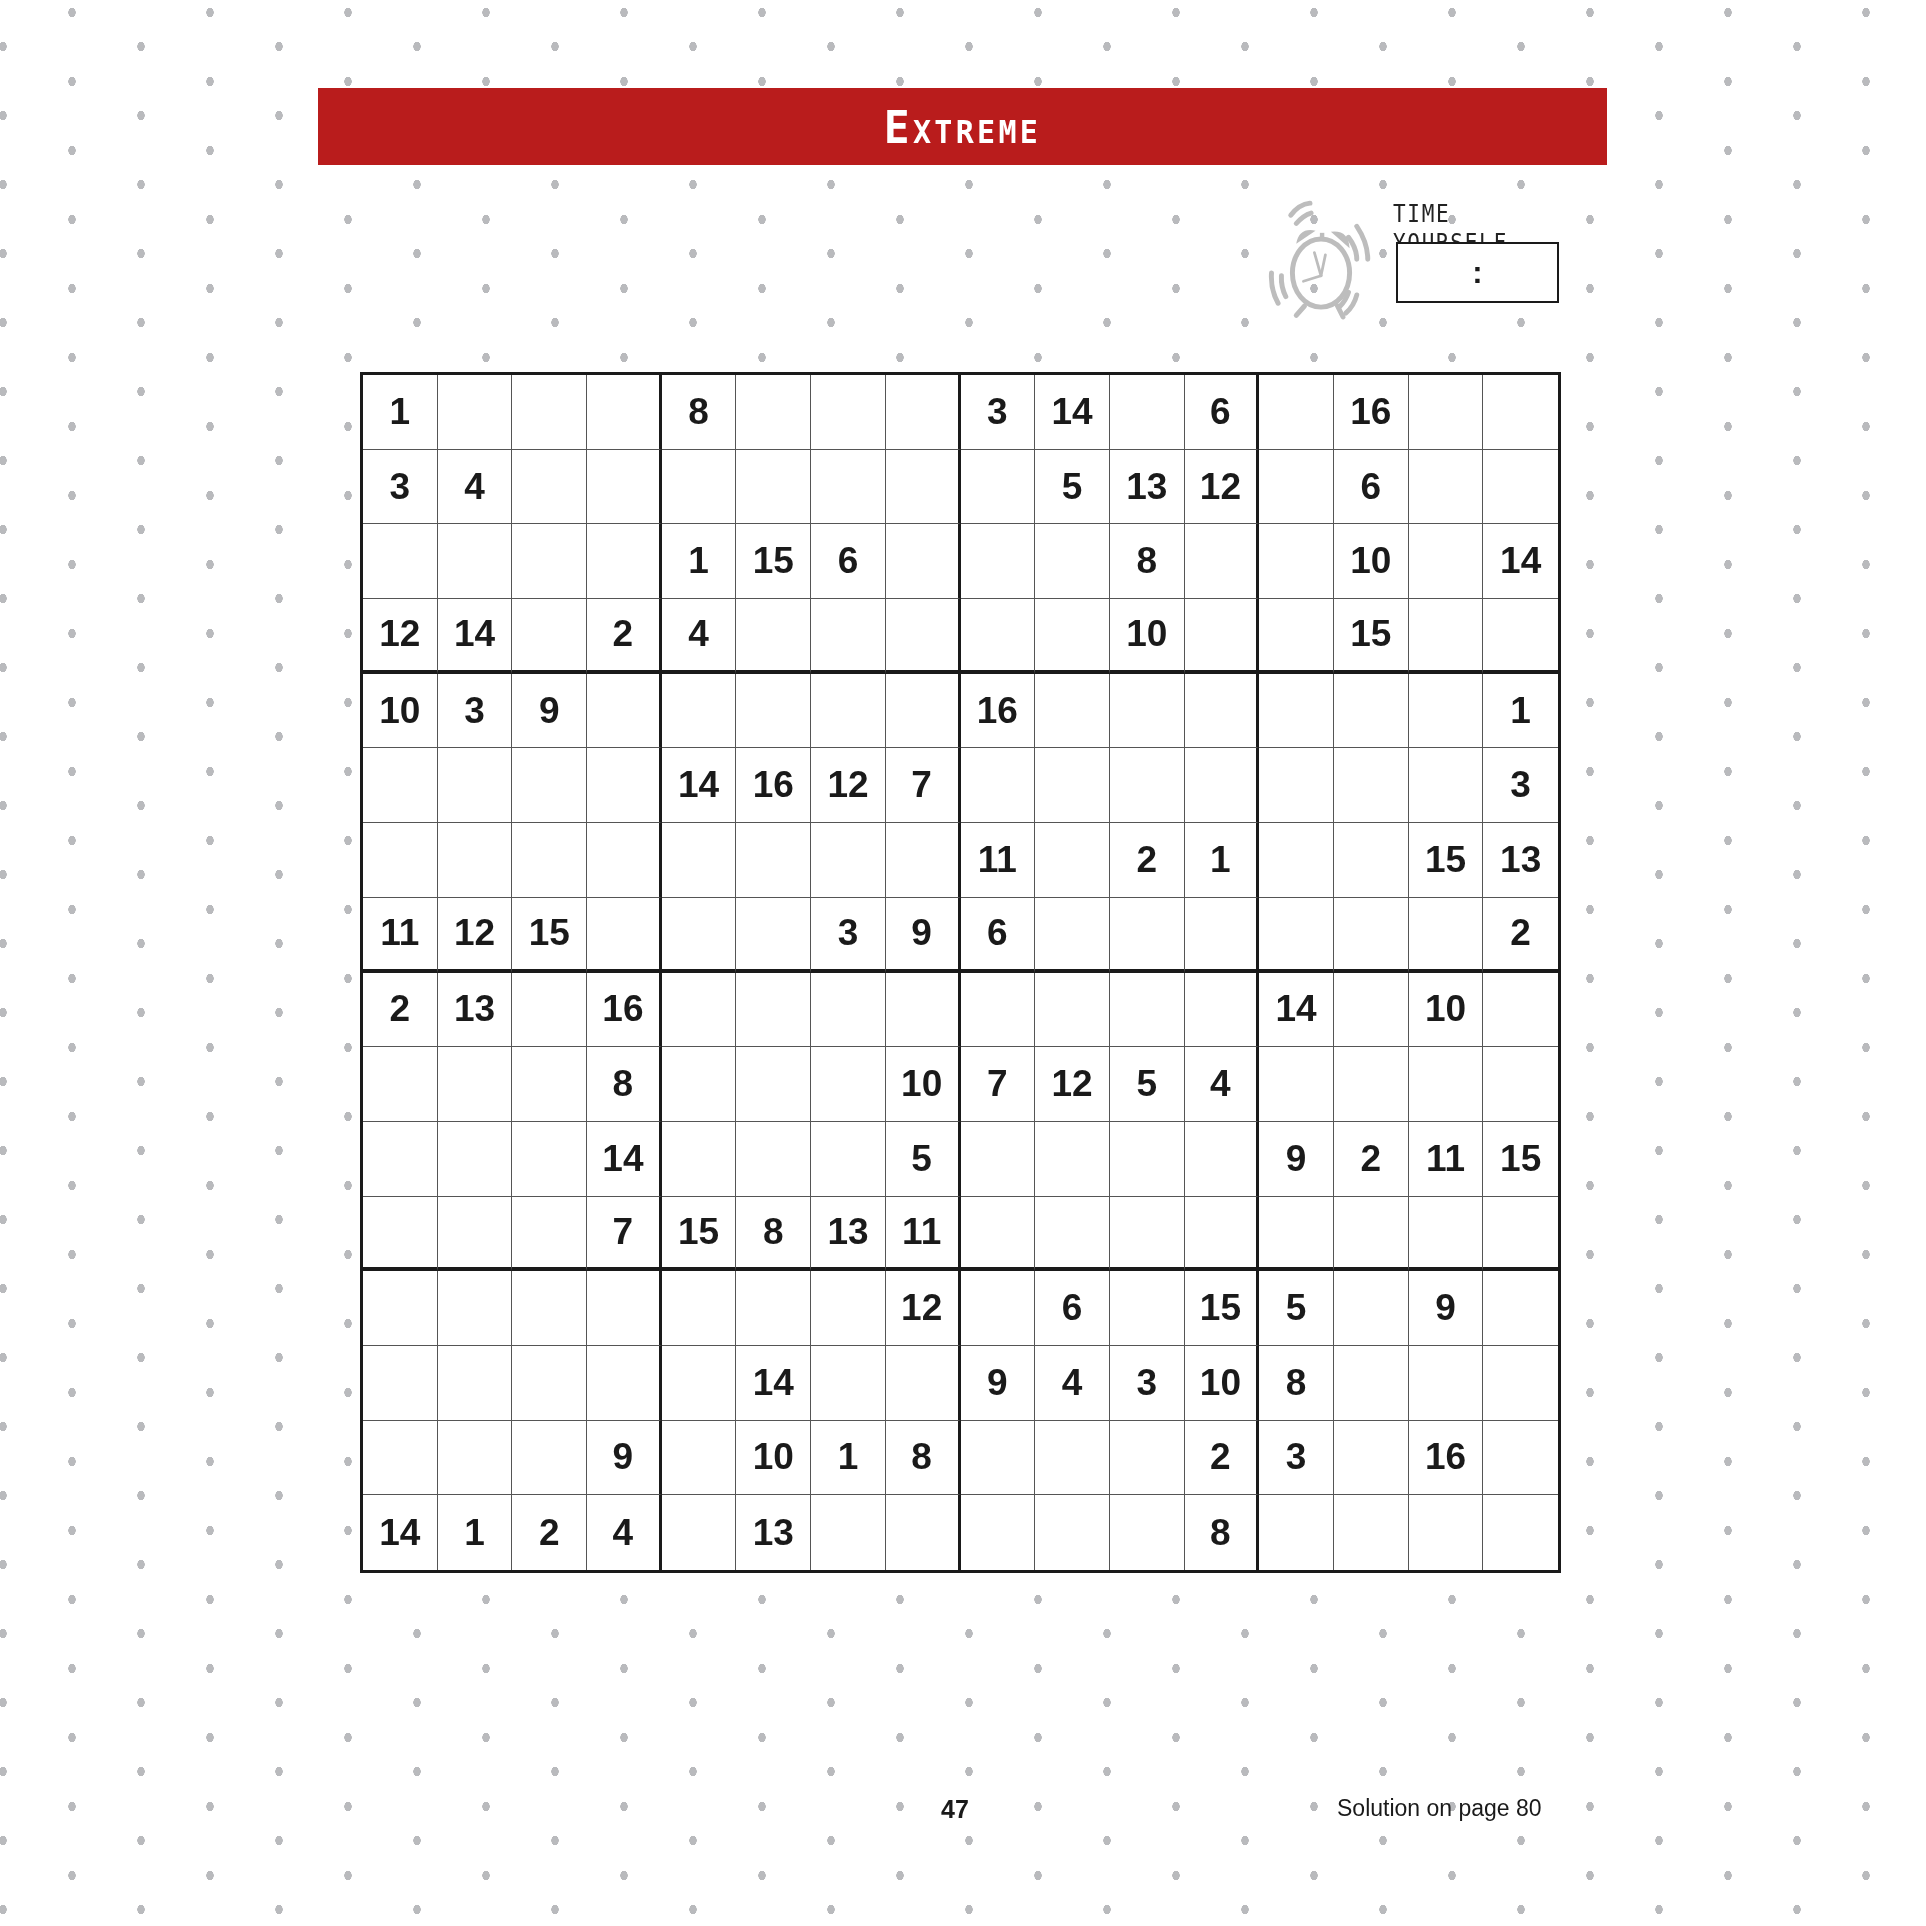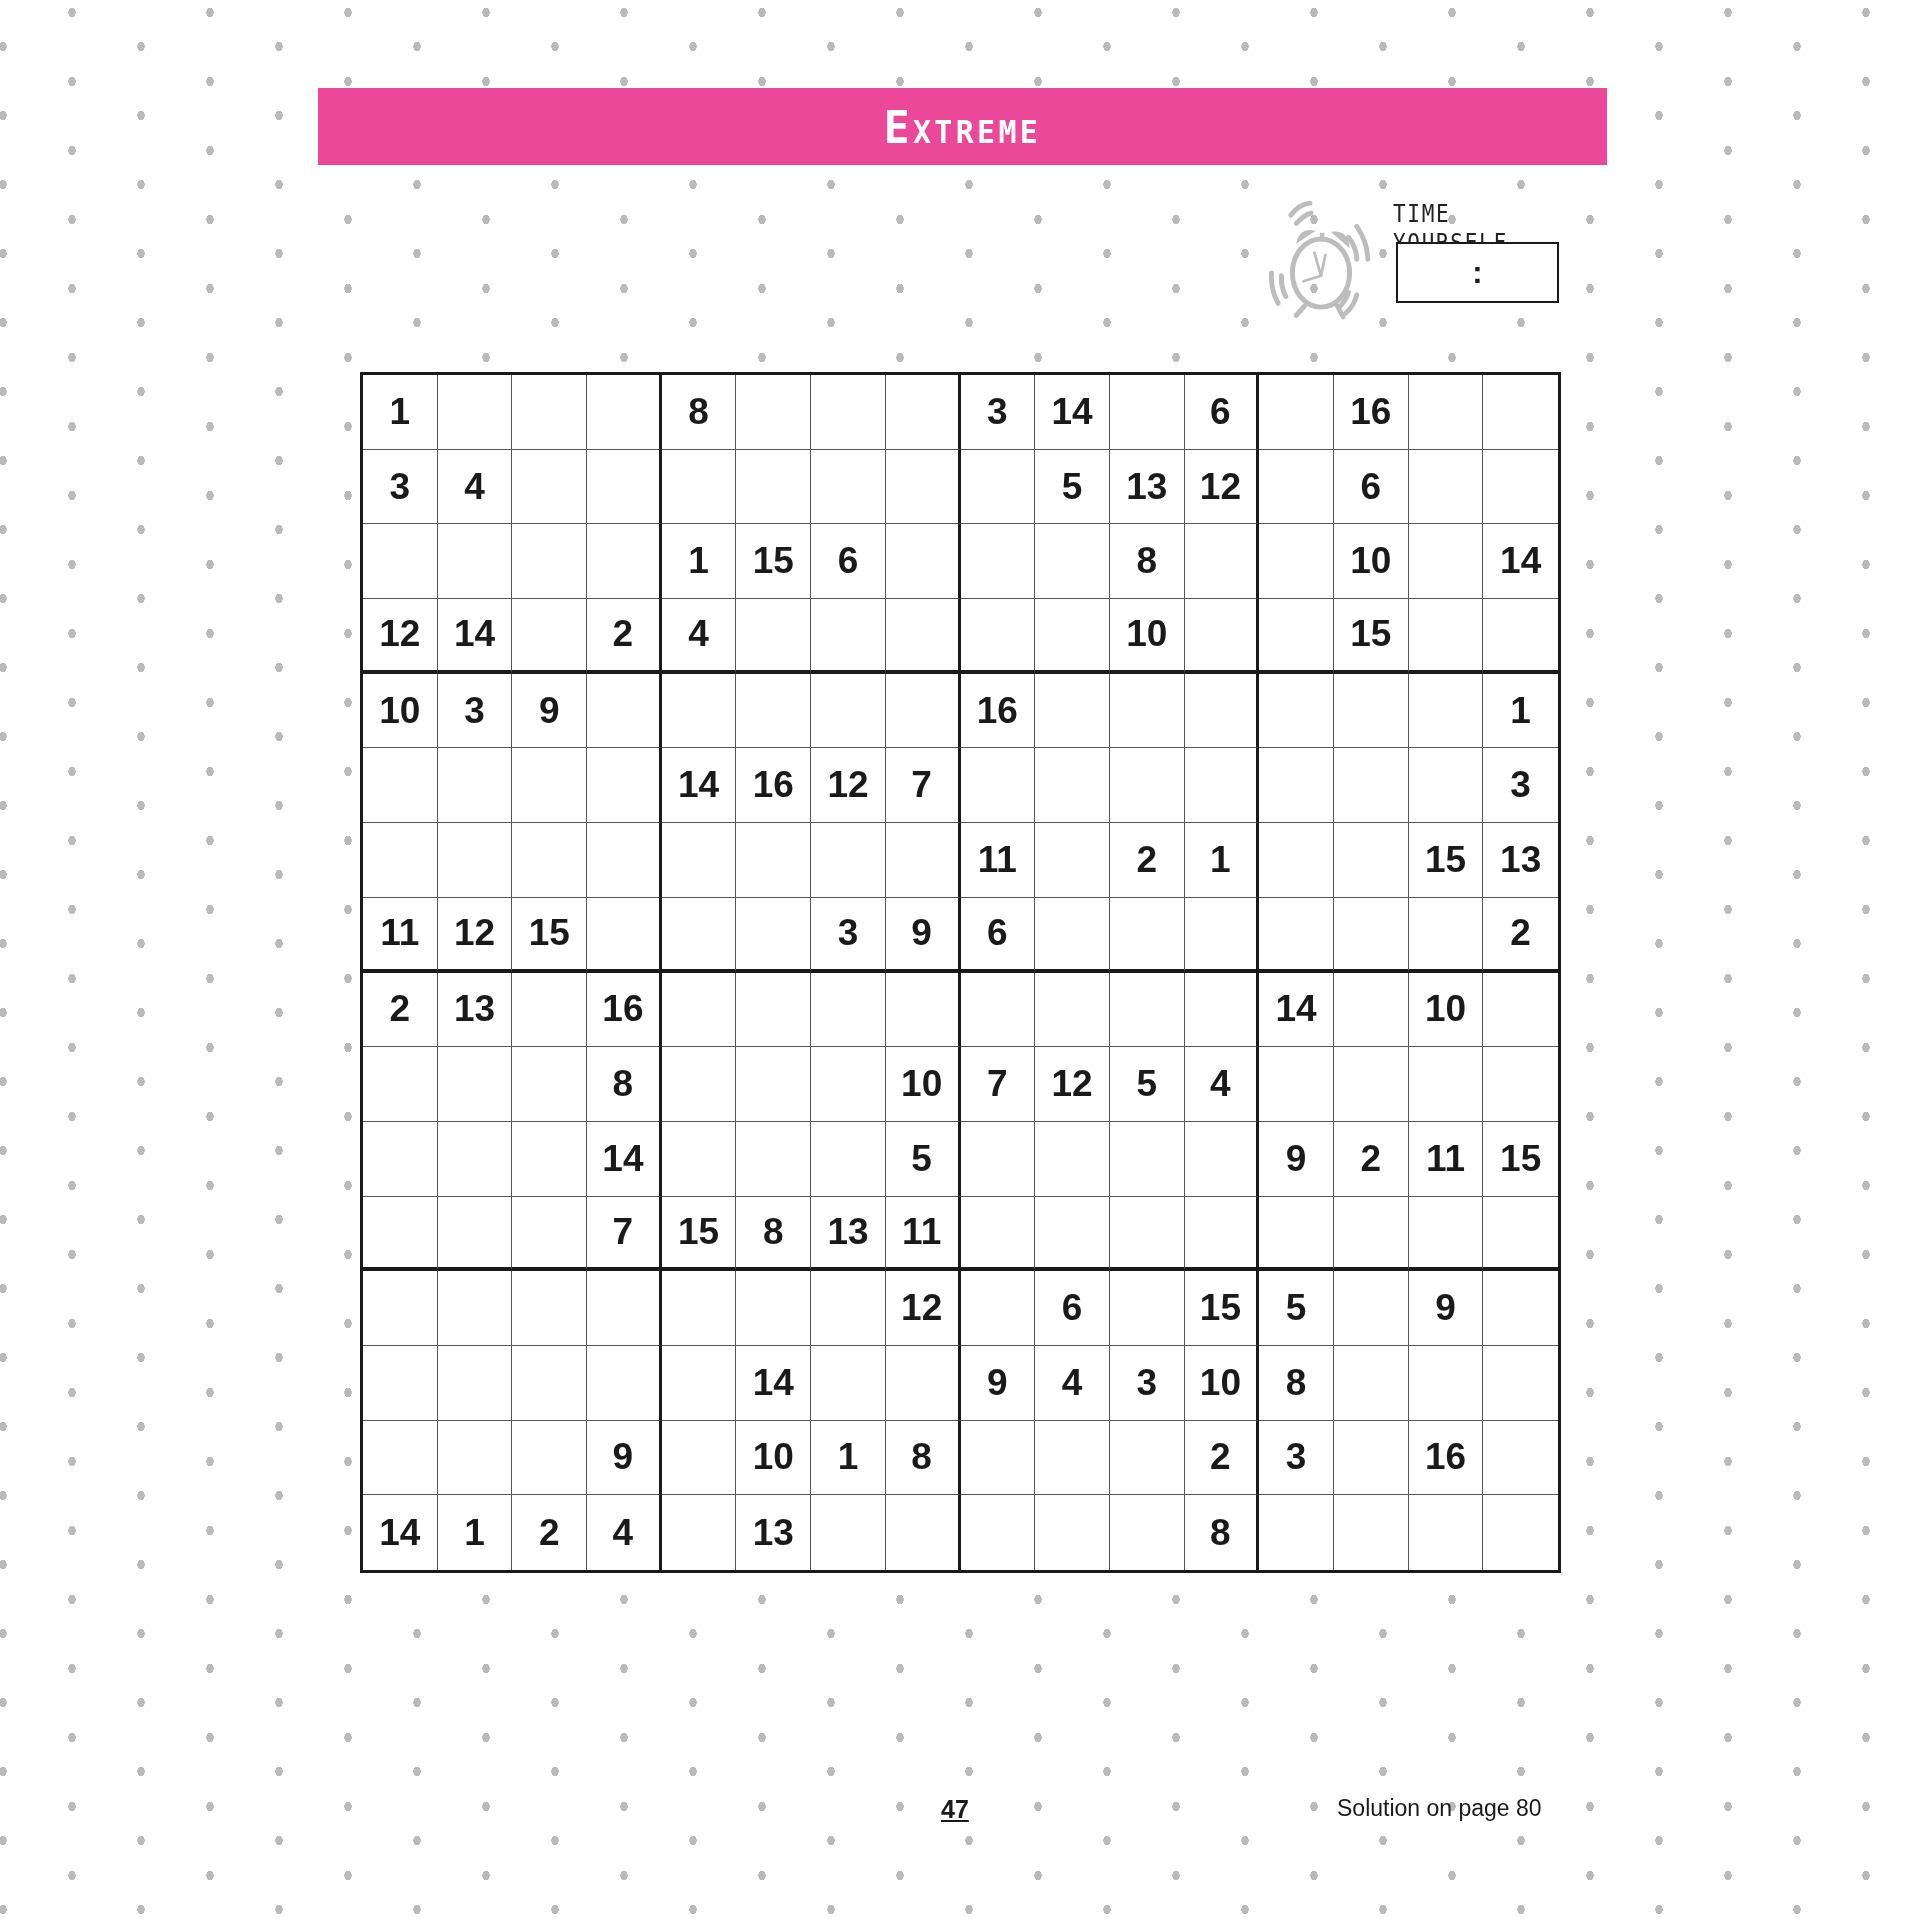--- a/index.html
+++ b/index.html
@@ -12,21 +12,21 @@
     position:absolute; left:0; top:0; width:1926px; height:1926px;
     background-image:
       radial-gradient(ellipse 3.9px 5px at center, #b9babd 90%, transparent 100%),
       radial-gradient(ellipse 3.9px 5px at center, #b9babd 90%, transparent 100%);
     background-size:138px 69px, 138px 69px;
     background-position:210px 12px, 279px 47px;
     background-repeat:repeat;
   }
   .banner {
     position:absolute; left:318px; top:88px; width:1289px; height:77px;
-    background:#ec4899;
+    background:#b91c1c;
     display:flex; align-items:center; justify-content:center;
   }
   .banner-title {
     color:#ffffff; font-family:"DejaVu Sans Mono", monospace; font-weight:bold;
     font-size:43px; letter-spacing:3.3px; font-variant:small-caps;
     transform:scaleY(1.05);
   }
   .timer {
     position:absolute; left:1266px; top:187px; width:308px; height:132px;
   }
@@ -54,21 +54,21 @@
   .cell {
     border-right:1.1px solid #555; border-bottom:1.1px solid #555;
     box-sizing:border-box; display:flex; align-items:center; justify-content:center;
     font-weight:bold; font-size:37px; color:#1a1a1a;
   }
   .cell.c3, .cell.c7, .cell.c11 { border-right:3.9px solid #1a1a1a; }
   .cell.c15 { border-right:none; }
   .cell.r3, .cell.r7, .cell.r11 { border-bottom:4.4px solid #1a1a1a; }
   .cell.r15 { border-bottom:none; }
   .page-number {
-    position:absolute; left:941px; top:1795px; font-size:25px; font-weight:bold; color:#1a1a1a;text-decoration:underline;
+    position:absolute; left:941px; top:1795px; font-size:25px; font-weight:bold; color:#1a1a1a;
   }
   .solution-note {
     position:absolute; left:1337px; top:1795px; font-size:23px; color:#1a1a1a;
   }
 </style>
 </head>
 <body>
 
 <div class="dots"></div>
 

